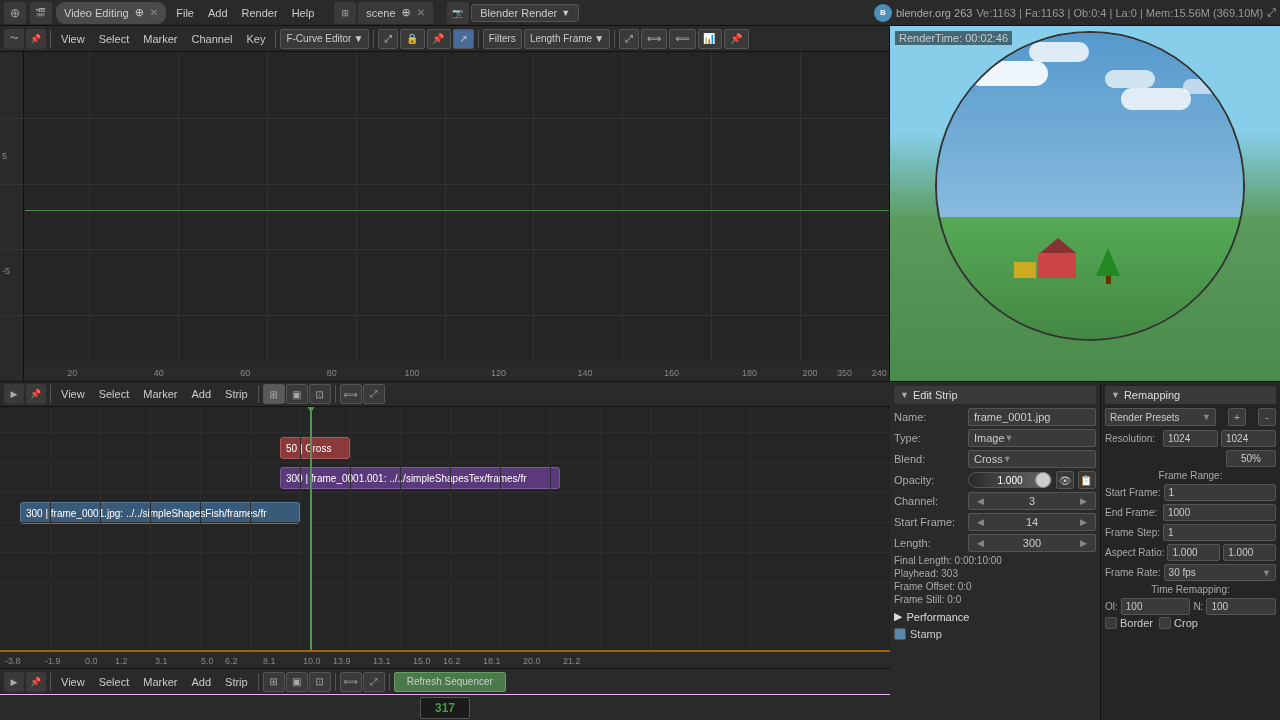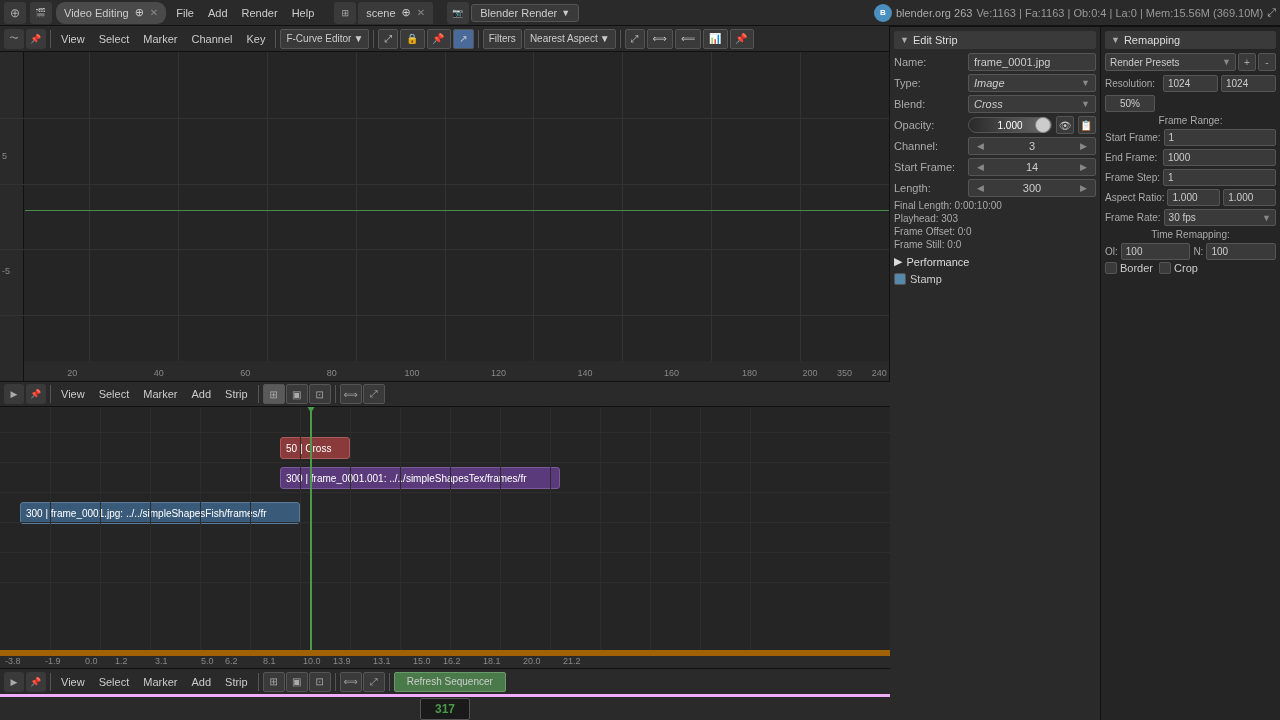--- a/index.html
+++ b/index.html
@@ -252,21 +252,21 @@
     }
     .strip-red { background: #8a3a3a; border: 1px solid #aa5a5a; }
     .strip-purple { background: #5a3a7a; border: 1px solid #7a5a9a; }
     .strip-blue { background: #3a5a7a; border: 1px solid #5a7a9a; }
 
     
     .seq-ruler {
       height: 18px;
       background: #2a2a2a;
       position: relative;
-      border-top: 6px solid #a16207;
+      border-top: 2px solid #a16207;
     }
     .seq-ruler-mark {
       position: absolute;
       color: #888;
       font-size: 9px;
       bottom: 2px;
     }
 
     
     #bottom-toolbar {
@@ -293,21 +293,21 @@
       font-size: 12px;
       font-weight: bold;
       min-width: 50px;
     }
     #frame-bar {
       height: 26px;
       background: #2a2a2a;
       display: flex;
       align-items: center;
       justify-content: center;
-      border-top: 3px solid #f0abfc;
+      border-top: 1px solid #f0abfc;
     }
 
     
     #right-panel {
       width: 390px;
       display: flex;
       flex-direction: column;
       background: #1a1a1a;
     }
 
@@ -407,22 +407,20 @@
       border: 1px solid #555;
       border-radius: 2px;
       padding: 2px 5px;
       color: #ccc;
       font-size: 11px;
       min-height: 18px;
       display: flex;
       align-items: center;
     }
     .prop-value.dropdown {
-      justify-content: space-between;
-      font-style: italic;
     }
     .prop-value.with-arrows {
       display: flex;
       align-items: center;
     }
     .arrow-left, .arrow-right {
       color: #888;
       font-size: 9px;
       cursor: pointer;
       padding: 0 3px;
@@ -479,21 +477,21 @@
       border: 1px solid #555;
       border-radius: 2px;
       padding: 1px 4px;
       color: #ccc;
       font-size: 10px;
       height: 17px;
       display: flex; align-items: center;
     }
 
     .presets-row {
-      display: flex; align-items: center; gap: 2px; margin-bottom: 4px;
+      display: flex; align-items: center; gap: 12px; margin-bottom: 4px;
     }
     .presets-dropdown {
       flex: 1;
       background: #3a3a3a;
       border: 1px solid #555;
       border-radius: 2px;
       padding: 1px 4px;
       height: 18px;
       color: #ccc;
       font-size: 10px;
@@ -647,21 +645,21 @@
         <div class="toolbar-sep"></div>
         <div class="toolbar-btn">⤢</div>
         <div class="toolbar-btn">🔒</div>
         <div class="toolbar-btn">📌</div>
         <div class="toolbar-btn active">↗</div>
         <div class="toolbar-sep"></div>
         <div class="toolbar-btn">
           <span>Filters</span>
         </div>
         <div class="toolbar-btn">
-          <span>Nearest Aspect</span>
+          <span>Length Frame</span>
           <span>▼</span>
         </div>
         <div class="toolbar-sep"></div>
         <div class="toolbar-btn">⤢</div>
         <div class="toolbar-btn">⟺</div>
         <div class="toolbar-btn">⟸</div>
         <div class="toolbar-btn">📊</div>
         <div class="toolbar-btn">📌</div>
       </div>
       <div id="fcurve-canvas">
@@ -820,20 +818,51 @@
         <div id="frame-counter">
           <span>317</span>
         </div>
       </div>
 
     </div>
   </div>
 
   <div id="right-panel">
 
+    <div id="render-preview">
+      <div id="render-image">
+
+        <div class="earth-circle">
+          <div class="earth-sky">
+
+            <div style="position:absolute;top:15%;left:10%;width:80px;height:25px;background:white;border-radius:15px;opacity:0.9;"></div>
+            <div style="position:absolute;top:10%;left:8%;width:40px;height:20px;background:white;border-radius:12px;opacity:0.9;"></div>
+            <div style="position:absolute;top:5%;left:30%;width:60px;height:20px;background:rgba(255,255,255,0.8);border-radius:12px;"></div>
+            <div style="position:absolute;top:20%;left:55%;width:50px;height:18px;background:rgba(255,255,255,0.7);border-radius:10px;"></div>
+            <div style="position:absolute;top:30%;left:60%;width:70px;height:22px;background:rgba(255,255,255,0.8);border-radius:12px;"></div>
+            <div style="position:absolute;top:25%;right:5%;width:45px;height:15px;background:rgba(255,255,255,0.6);border-radius:10px;"></div>
+          </div>
+          <div class="earth-ground">
+
+            <div style="position:absolute;bottom:20%;left:33%;">
+              <div style="width:0;height:0;border-left:18px solid transparent;border-right:18px solid transparent;border-bottom:15px solid #883333;margin-left:2px;"></div>
+              <div style="width:38px;height:25px;background:#cc4444;"></div>
+            </div>
+
+            <div style="position:absolute;bottom:20%;left:25%;width:22px;height:16px;background:#ccaa22;"></div>
+
+            <div style="position:absolute;bottom:18%;left:52%;">
+              <div style="width:0;height:0;border-left:12px solid transparent;border-right:12px solid transparent;border-bottom:28px solid #228822;"></div>
+              <div style="width:5px;height:8px;background:#663300;margin:0 auto;"></div>
+            </div>
+          </div>
+        </div>
+      </div>
+      <div class="render-time">RenderTime: 00:02:46</div>
+    </div>
 
     <div id="props-panel">
 
       <div id="edit-strip-panel">
         <div class="panel-header">
           <span class="arrow">▼</span>
           <span>Edit Strip</span>
         </div>
 
         <div class="prop-row">
@@ -944,21 +973,21 @@
 
         <div class="dim-row">
           <span class="dim-label">Resolution:</span>
           <div class="dim-input">
             <span>1024</span>
           </div>
           <div class="dim-input">
             <span>1024</span>
           </div>
         </div>
-        <div style="display:flex;margin-bottom:3px;">
+        <div style="display:flex;justify-content:flex-end;margin-bottom:3px;">
           <div class="dim-input" style="max-width:50px;justify-content:center;">
             <span>50%</span>
           </div>
         </div>
 
         <div class="dim-row">
           <span class="dim-label">Frame Range:</span>
         </div>
         <div class="dim-row">
           <span class="dim-label">Start Frame:</span>

